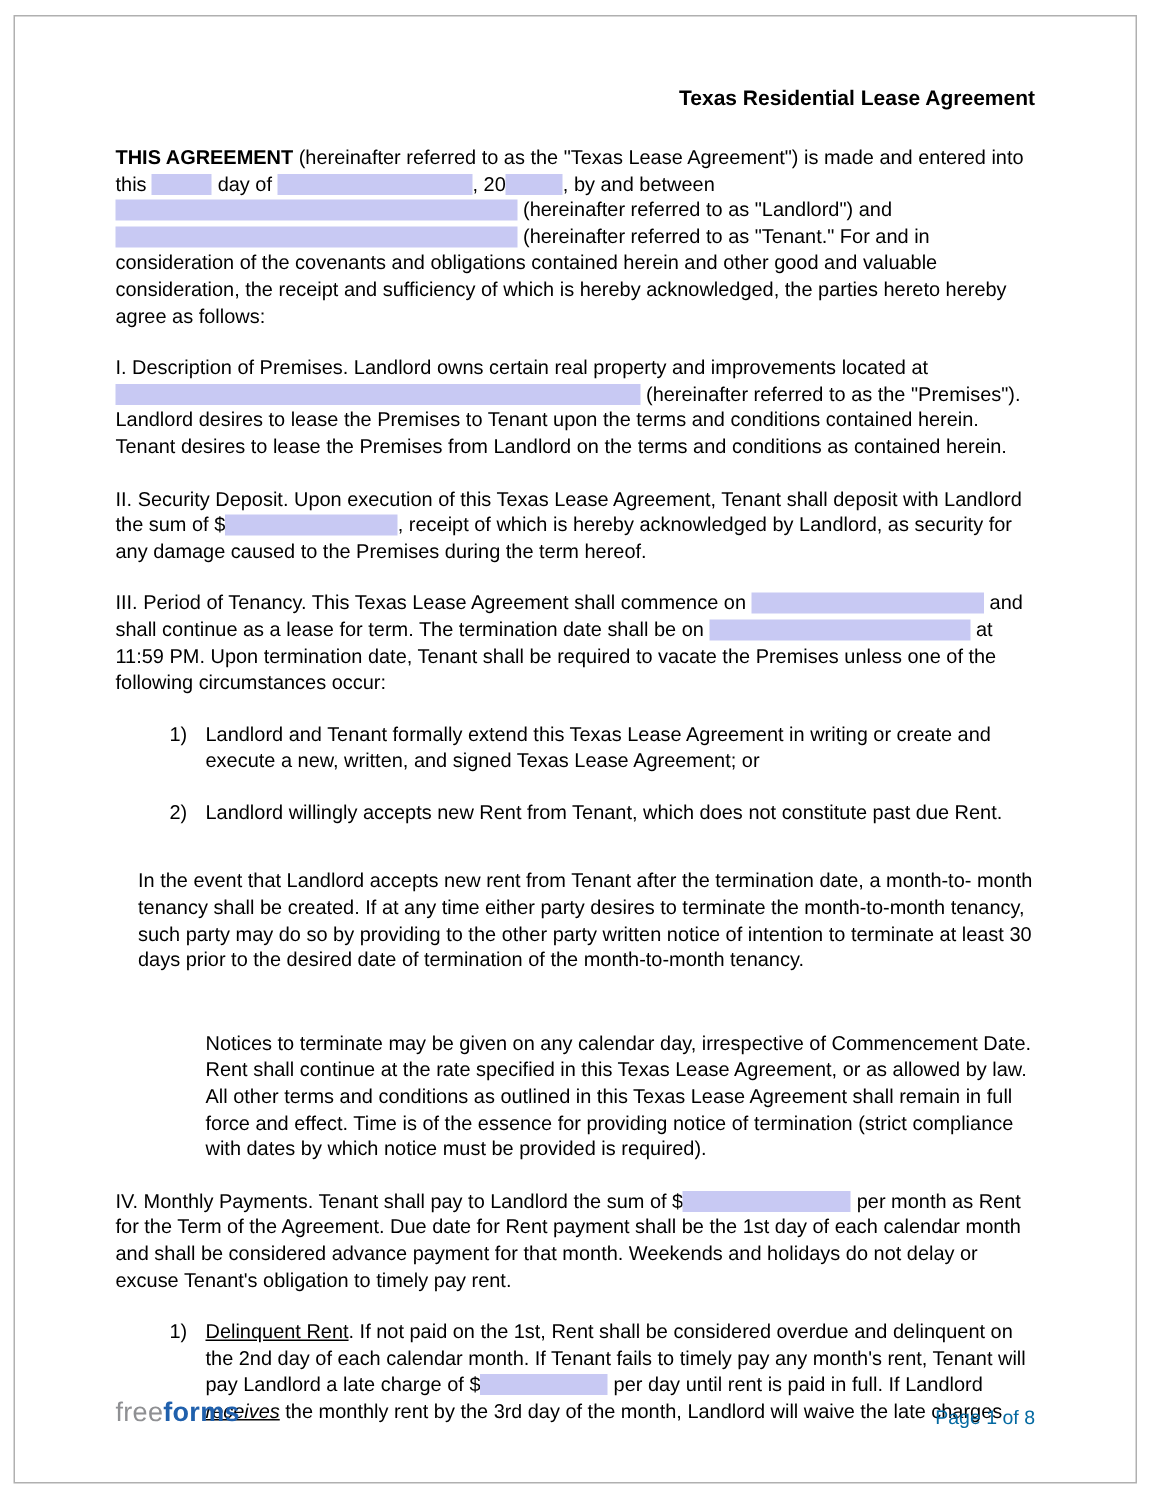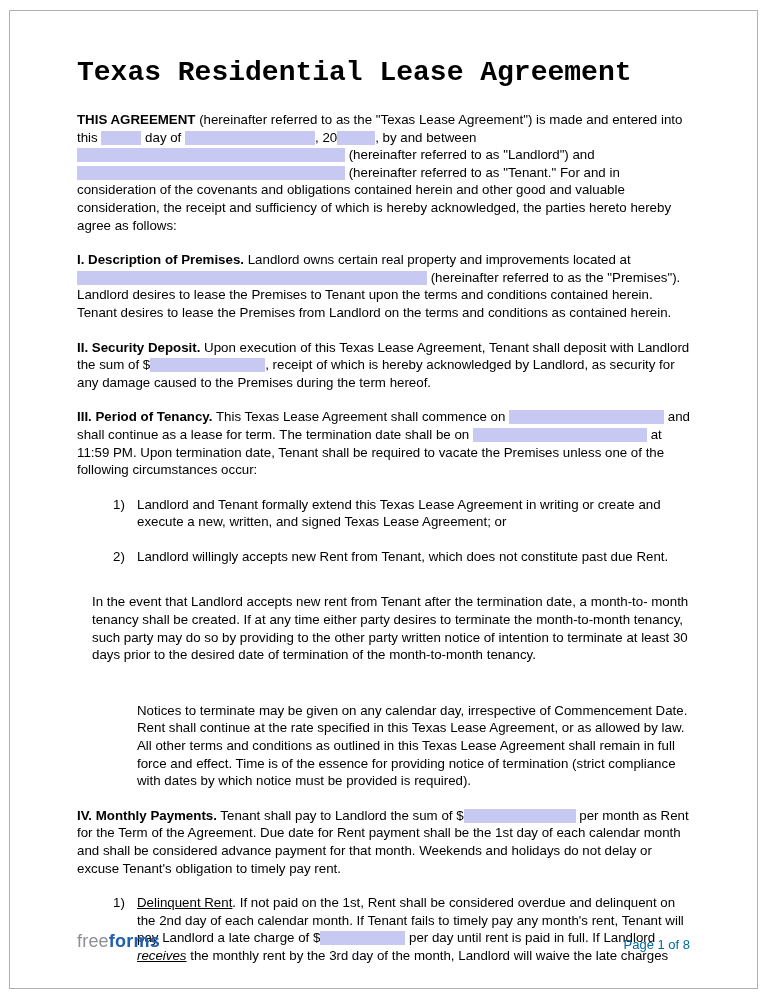--- a/index.html
+++ b/index.html
@@ -14,32 +14,31 @@
   .page {
     position: absolute;
     top: 10px; left: 9px;
     width: 749px; height: 979px;
     background: #ffffff;
     border: 1px solid var(--color-page_border, #b0b0b0);
     padding: 46px 67px 0 67px;
     overflow: hidden;
   }
   .title {
-    font-size: 28px;
+    font-size: 14px;
     font-weight: bold;
-    text-align: left;
+    text-align: right;
     margin: 0 0 23px 0;
-    font-family: Liberation Mono, monospace;
   }
   .para {
     font-size: 13.3px;
     line-height: 17.6px;
     margin: 0 0 17px 0;
   }
-  .sec-head { font-weight: bold; }
+  .sec-head { font-weight: normal; }
   .blank {
     display: inline-block;
     height: 14px;
     background: var(--color-blank_bg, #c8c9f3);
     vertical-align: text-bottom;
   }
   .w38  { width: 38px; }
   .w40  { width: 40px; }
   .w85  { width: 85px; }
   .w112 { width: 112px; }

